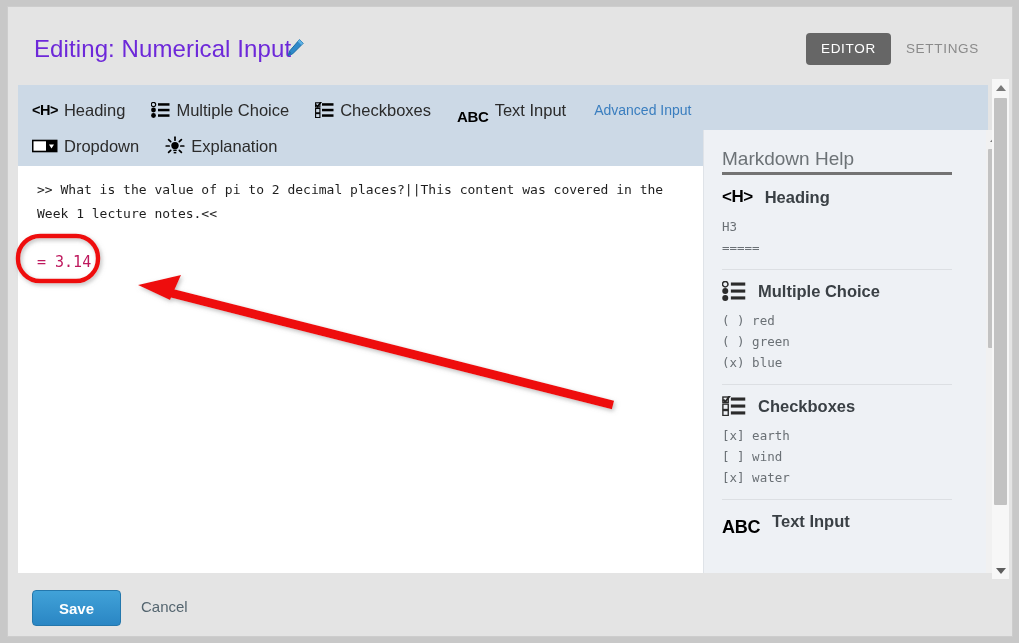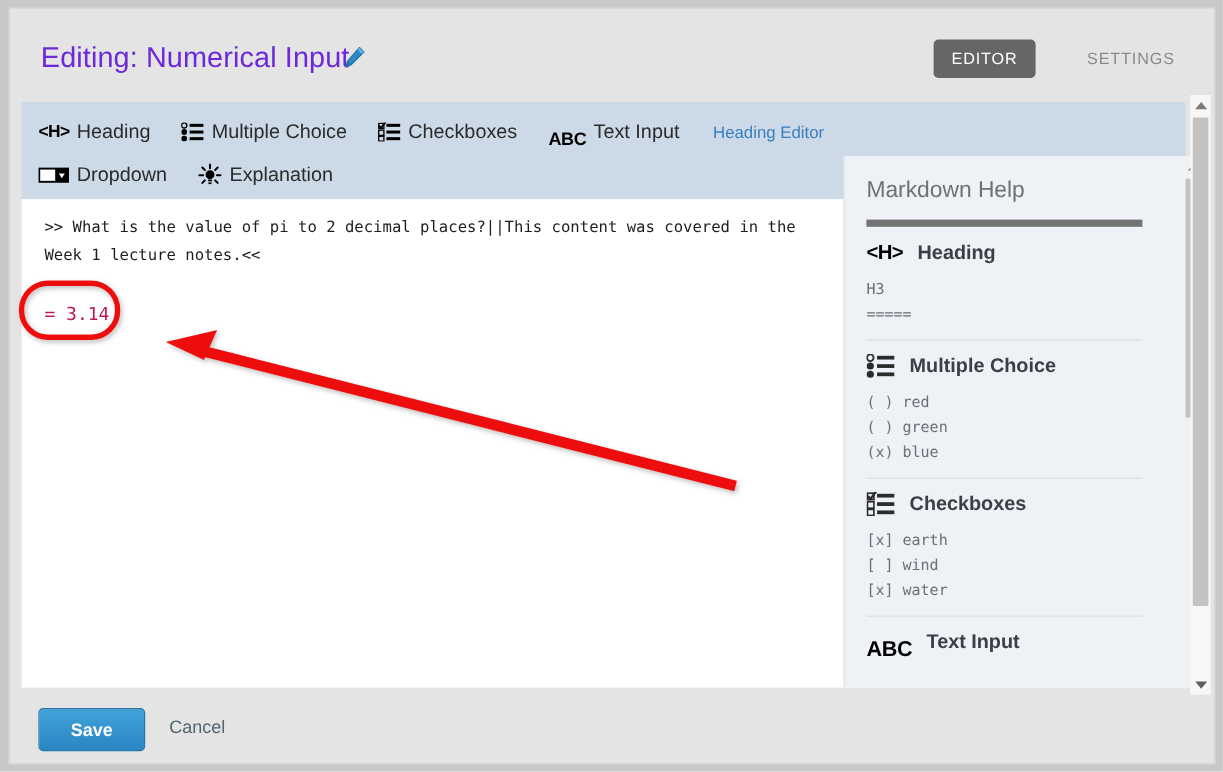--- a/index.html
+++ b/index.html
@@ -49,21 +49,20 @@
     top: 30px;
     width: 22px;
     height: 22px;
   }
   #view-toggle {
     position: absolute;
     right: 18px;
     top: 26px;
     display: flex;
     align-items: flex-start;
-    gap: 28px;
   }
   .toggle-btn {
     font-size: 13.5px;
     letter-spacing: 0.7px;
     padding: 8px 15px 9px 15px;
     border-radius: 4px;
     cursor: pointer;
     white-space: nowrap;
   }
   .toggle-btn.active {
@@ -197,22 +196,22 @@
     position: absolute;
     left: 0;
     top: 0;
     width: 270px;
     padding: 18px 22px 0 18px;
     box-sizing: border-box;
   }
   #help-heading {
     font-size: 19px;
     color: #6c7276;
-    padding-bottom: 13px;
-    border-bottom: 6px solid #737373;
+    padding-bottom: 2px;
+    border-bottom: 3px solid #737373;
     margin-bottom: 12px;
   }
   .help-section {
     border-bottom: 1px solid #dcdfe3;
     padding-bottom: 11px;
     margin-bottom: 11px;
   }
   .help-section:last-child { border-bottom: none; }
   .help-section-title {
     display: flex;
@@ -377,21 +376,21 @@
         </div>
 
         <div class="tool-btn">
           <span class="tool-icon">
             <span class="glyph-abc">ABC</span>
           </span>
           <span class="tool-label">Text Input</span>
         </div>
 
 
-        <div id="advanced-editor-link">Heading Editor</div>
+        <div id="advanced-editor-link">Advanced Input</div>
       </div>
 
       <div class="tool-row">
 
         <div class="tool-btn">
           <span class="tool-icon">
             <svg width="26" height="14" viewBox="0 0 26 14">
               <rect x="0.7" y="1.5" width="24" height="11" fill="#fff" stroke="#000" stroke-width="1.6"></rect>
               <rect x="14" y="1.5" width="10.7" height="11" fill="#000"></rect>
               <path d="M17 5.5 L22 5.5 L19.5 9.5 Z" fill="#fff"></path>

